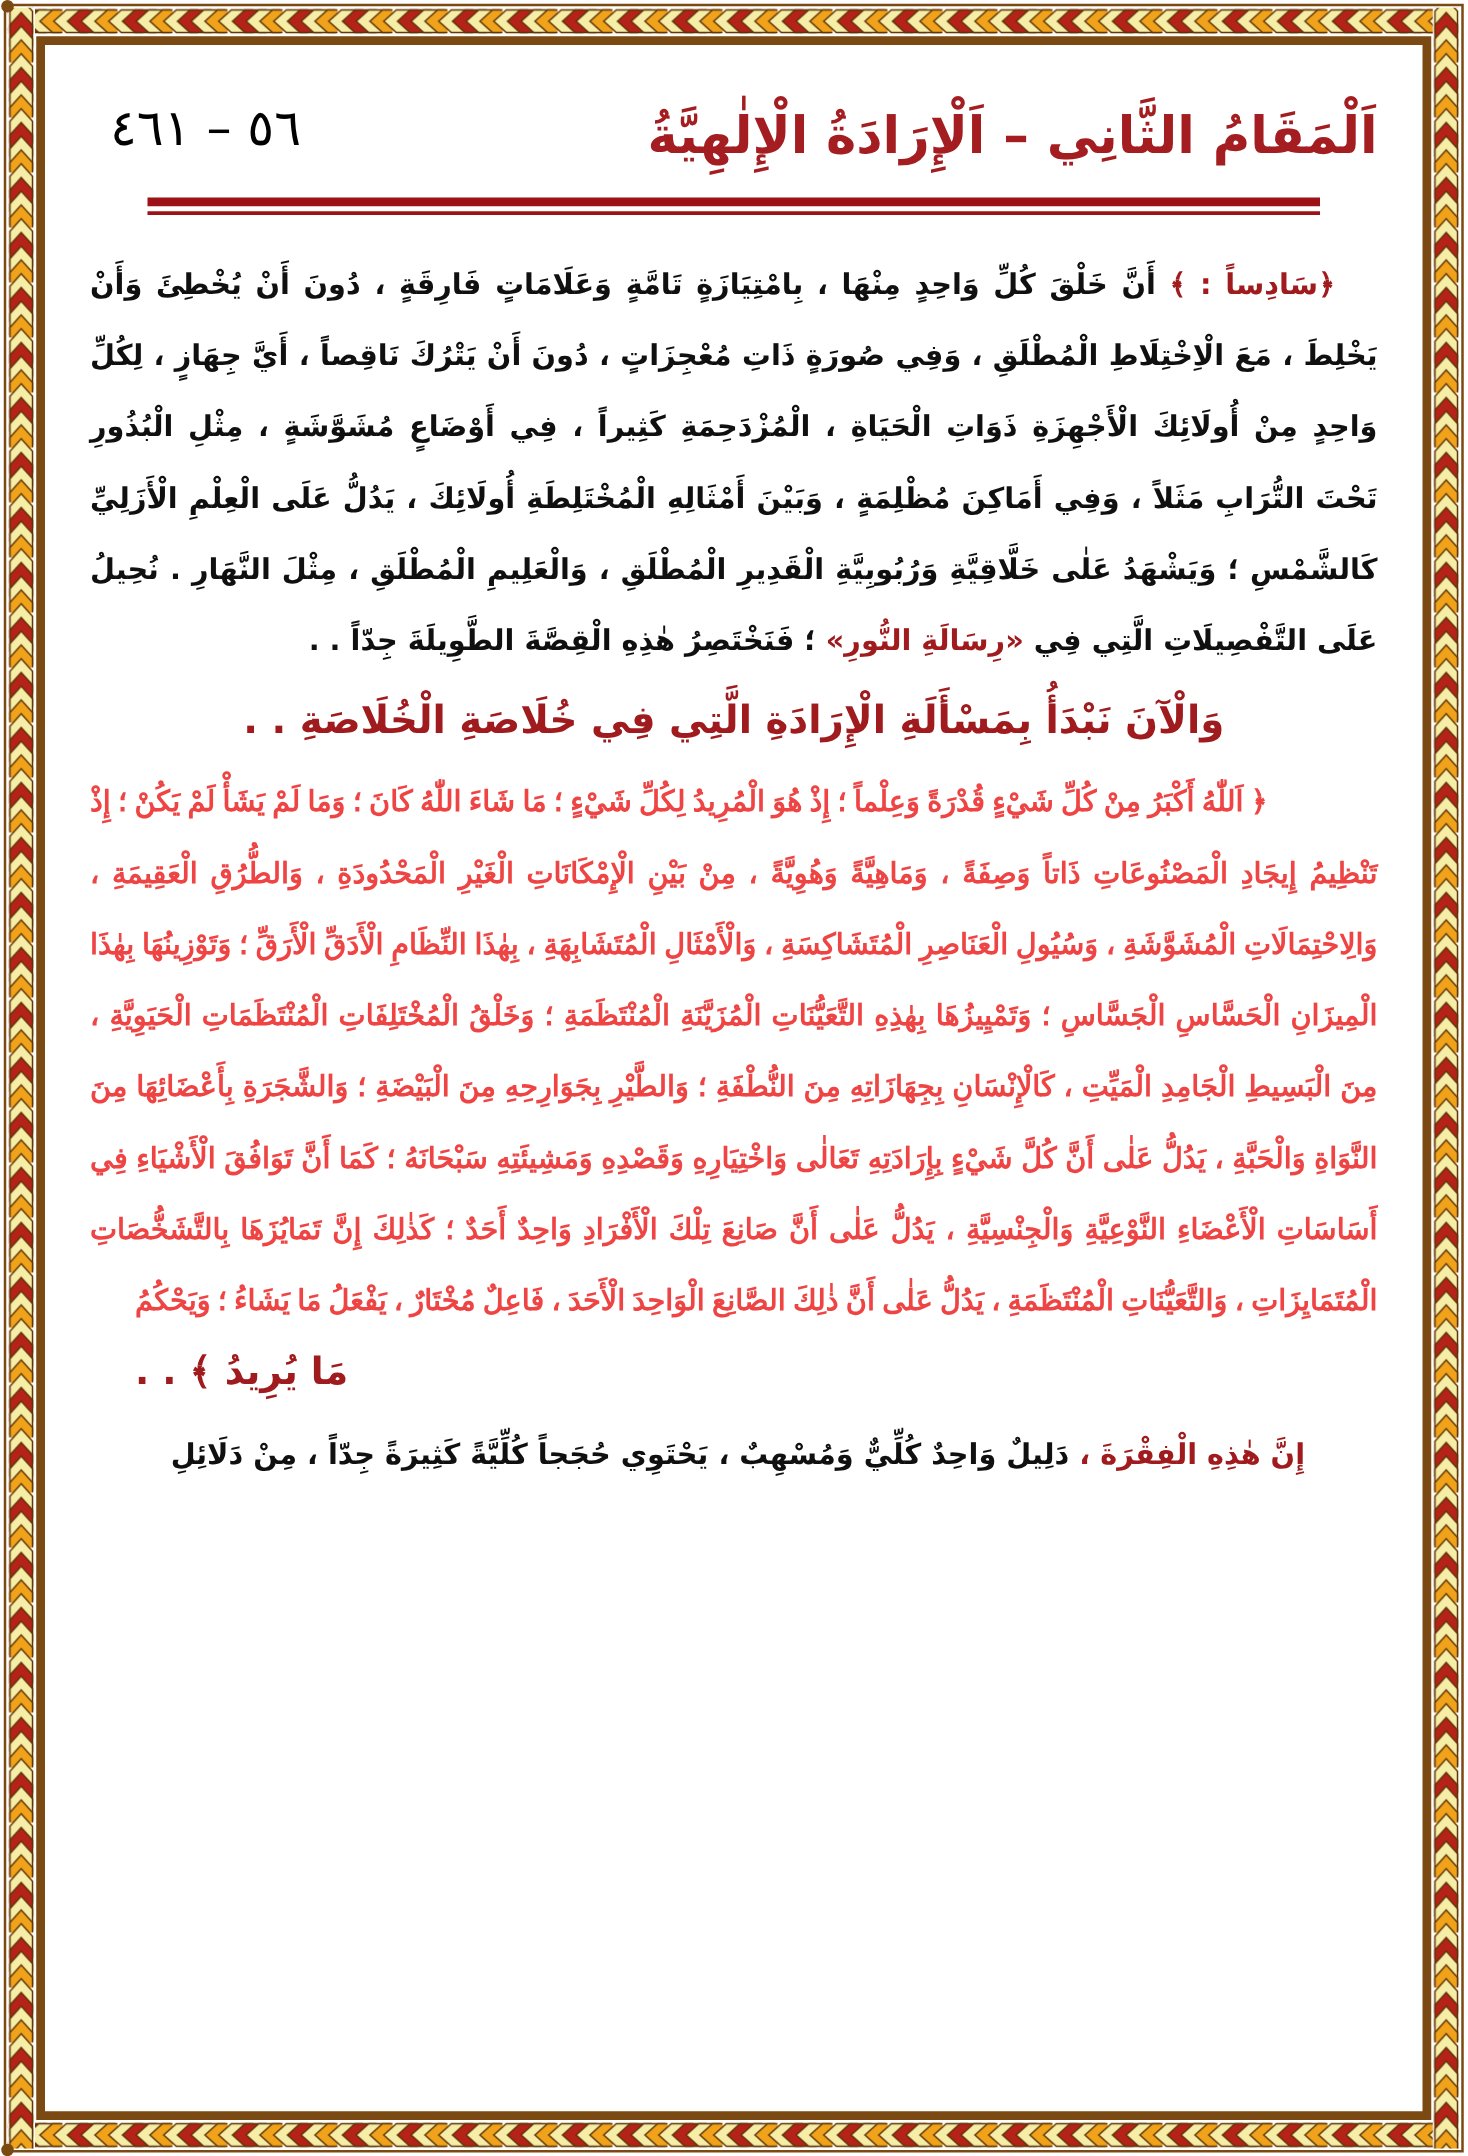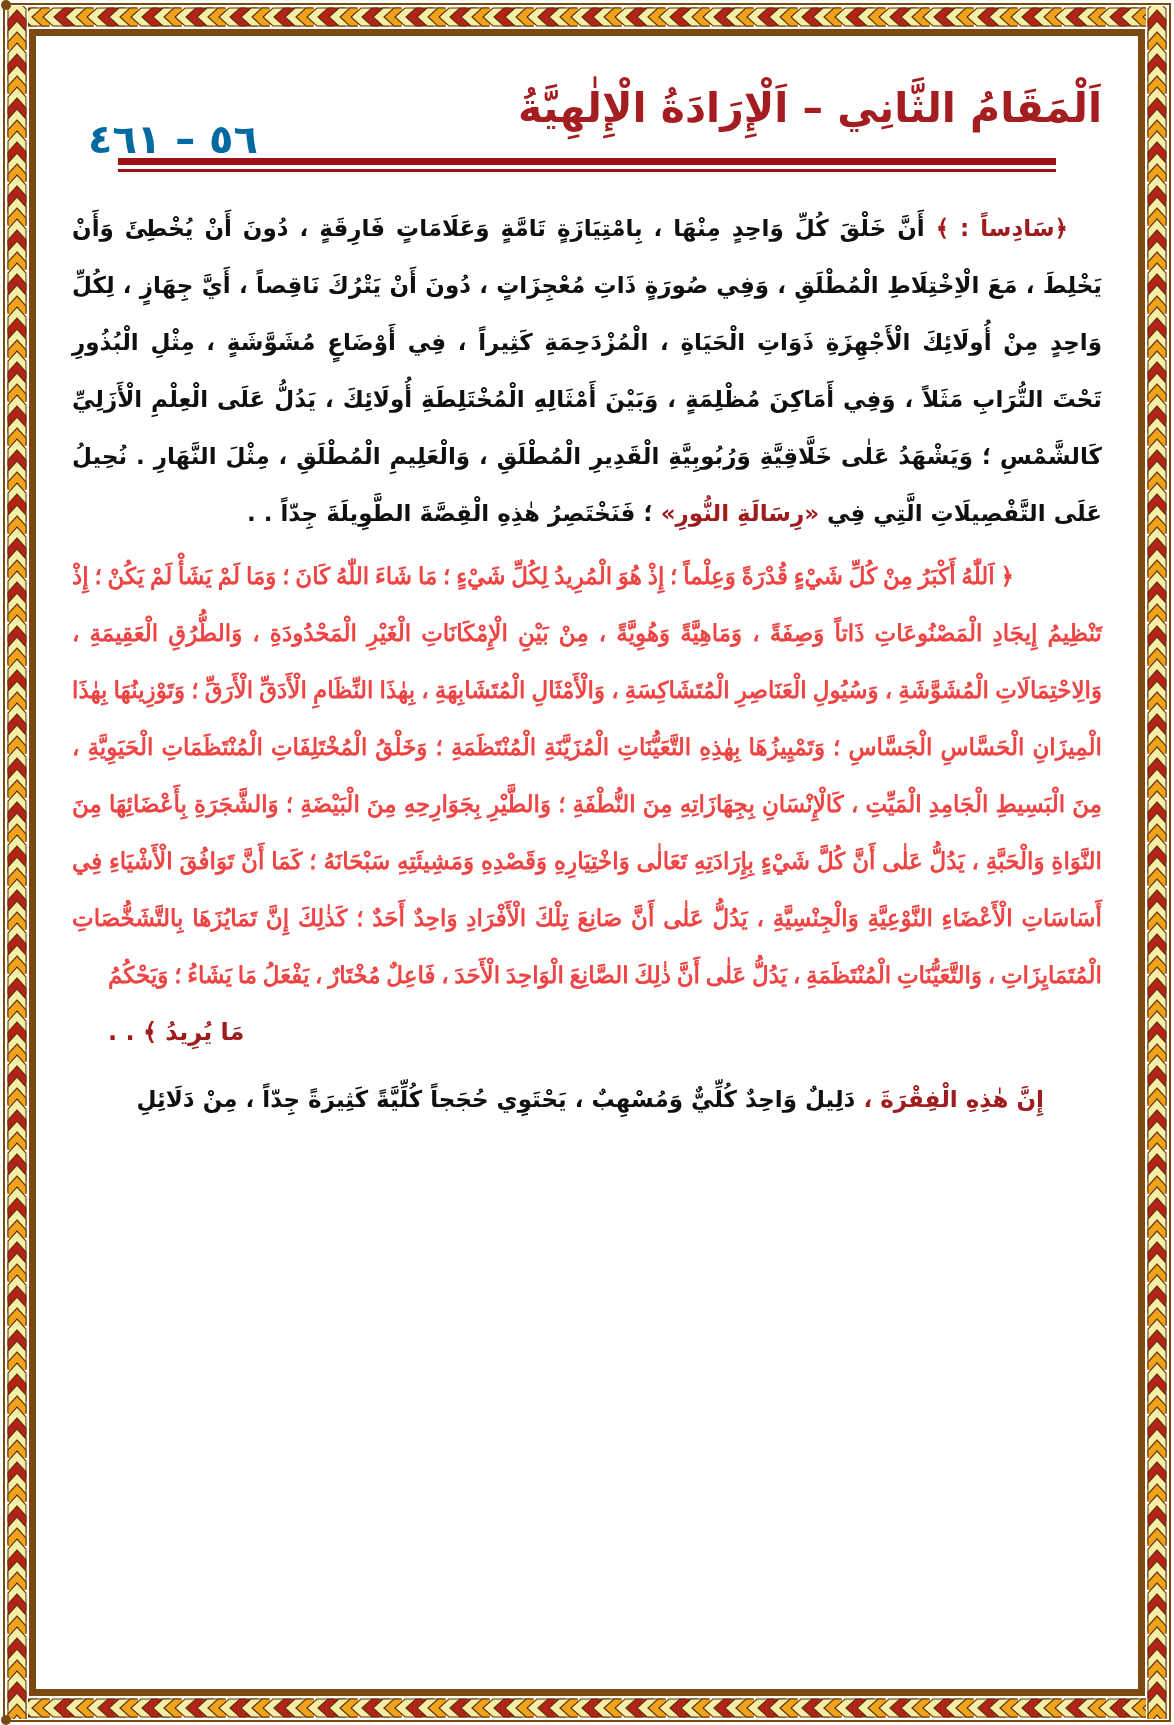--- a/index.html
+++ b/index.html
@@ -18,34 +18,34 @@
   .band.left{left:6px;top:6px;bottom:6px;width:22px;}
   .band.right{right:6px;top:6px;bottom:6px;width:22px;}
   .finial{position:absolute;width:10px;height:10px;background:#7b4a12;border-radius:50%;}
   .finial.tl{left:1px;top:0;}
   .finial.bl{left:1px;bottom:0;}
 
   
   .content{position:absolute;inset:36px;padding:40px 36px 0 36px;direction:rtl;}
   .header{position:relative;height:74px;}
   .title{margin:0;text-align:right;font-size:41px;line-height:64px;font-weight:bold;color:#a41d20;}
-  .pagenum{position:absolute;left:16px;top:4px;font-size:40px;font-weight:bold;color:#0369a1;letter-spacing:2px;margin-top:36px;}
+  .pagenum{position:absolute;left:16px;top:4px;font-size:40px;font-weight:normal;color:#000000;letter-spacing:2px;}
   .rule{margin:8px 46px 28px 46px;}
   .rule .thick{height:7px;background:#9d1216;}
   .rule .thin{height:3px;background:#9d1216;margin-top:4px;}
 
   .body{
     font-size:23px;font-weight:bold;line-height:57px;color:#101010;
     text-align:justify;margin:0;
   }
   .red{color:#a01b1e;}
   .p1{text-indent:34px;margin-bottom:6px;}
   .p2{font-size:31px;font-weight:bold;line-height:57px;color:#a01b1e;text-align:center;margin:0 0 8px 0;}
   .p3{color:#ef4444;text-indent:88px;font-family:Liberation Serif, serif;}
-  .p3-close{font-size:24px;font-weight:bold;line-height:57px;color:#a01b1e;text-align:left;padding-left:36px;margin:0 0 10px 0;}
+  .p3-close{font-size:30px;font-weight:bold;line-height:57px;color:#a01b1e;text-align:left;padding-left:36px;margin:0 0 10px 0;}
   .p4{text-indent:58px;}
 </style>
 </head>
 <body>
 
 <svg width="0" height="0" style="position:absolute" aria-hidden="true">
   <defs>
     <pattern id="chainH" width="44" height="22" patternUnits="userSpaceOnUse">
       <rect width="44" height="22" fill="#fffdf2"></rect>
       <path d="M-7 11 L3 2 L19 2 L9 11 L19 20 L3 20 Z" fill="#f6eda7" stroke="#5d3206" stroke-width="1.2"></path>
@@ -99,20 +99,21 @@
 
   <div class="rule">
     <div class="thick"></div>
     <div class="thin"></div>
   </div>
 
   <p class="body p1">
     <span class="red">﴿سَادِساً : ﴾ </span><span>أَنَّ خَلْقَ كُلِّ وَاحِدٍ مِنْهَا ، بِامْتِيَازَةٍ تَامَّةٍ وَعَلَامَاتٍ فَارِقَةٍ ، دُونَ أَنْ يُخْطِئَ وَأَنْ يَخْلِطَ ، مَعَ الْاِخْتِلَاطِ الْمُطْلَقِ ، وَفِي صُورَةٍ ذَاتِ مُعْجِزَاتٍ ، دُونَ أَنْ يَتْرُكَ نَاقِصاً ، أَيَّ جِهَازٍ ، لِكُلِّ وَاحِدٍ مِنْ أُولَائِكَ الْأَجْهِزَةِ ذَوَاتِ الْحَيَاةِ ، الْمُزْدَحِمَةِ كَثِيراً ، فِي أَوْضَاعٍ مُشَوَّشَةٍ ، مِثْلِ الْبُذُورِ تَحْتَ التُّرَابِ مَثَلاً ، وَفِي أَمَاكِنَ مُظْلِمَةٍ ، وَبَيْنَ أَمْثَالِهِ الْمُخْتَلِطَةِ أُولَائِكَ ، يَدُلُّ عَلَى الْعِلْمِ الْأَزَلِيِّ كَالشَّمْسِ ؛ وَيَشْهَدُ عَلٰى خَلَّاقِيَّةِ وَرُبُوبِيَّةِ الْقَدِيرِ الْمُطْلَقِ ، وَالْعَلِيمِ الْمُطْلَقِ ، مِثْلَ النَّهَارِ . نُحِيلُ عَلَى التَّفْصِيلَاتِ الَّتِي فِي </span><span class="red">«رِسَالَةِ النُّورِ»</span><span> ؛ فَنَخْتَصِرُ هٰذِهِ الْقِصَّةَ الطَّوِيلَةَ جِدّاً . .</span>
   </p>
 
+  <p class="p2">وَالْآنَ نَبْدَأُ بِمَسْأَلَةِ الْإِرَادَةِ الَّتِي فِي خُلَاصَةِ الْخُلَاصَةِ . .</p>
 
   <p class="body p3">﴿ اَللّٰهُ أَكْبَرُ مِنْ كُلِّ شَيْءٍ قُدْرَةً وَعِلْماً ؛ إِذْ هُوَ الْمُرِيدُ لِكُلِّ شَيْءٍ ؛ مَا شَاءَ اللّٰهُ كَانَ ؛ وَمَا لَمْ يَشَأْ لَمْ يَكُنْ ؛ إِذْ تَنْظِيمُ إِيجَادِ الْمَصْنُوعَاتِ ذَاتاً وَصِفَةً ، وَمَاهِيَّةً وَهُوِيَّةً ، مِنْ بَيْنِ الْإِمْكَانَاتِ الْغَيْرِ الْمَحْدُودَةِ ، وَالطُّرُقِ الْعَقِيمَةِ ، وَالِاحْتِمَالَاتِ الْمُشَوَّشَةِ ، وَسُيُولِ الْعَنَاصِرِ الْمُتَشَاكِسَةِ ، وَالْأَمْثَالِ الْمُتَشَابِهَةِ ، بِهٰذَا النِّظَامِ الْأَدَقِّ الْأَرَقِّ ؛ وَتَوْزِينُهَا بِهٰذَا الْمِيزَانِ الْحَسَّاسِ الْجَسَّاسِ ؛ وَتَمْيِيزُهَا بِهٰذِهِ التَّعَيُّنَاتِ الْمُزَيَّنَةِ الْمُنْتَظَمَةِ ؛ وَخَلْقُ الْمُخْتَلِفَاتِ الْمُنْتَظَمَاتِ الْحَيَوِيَّةِ ، مِنَ الْبَسِيطِ الْجَامِدِ الْمَيِّتِ ، كَالْإِنْسَانِ بِجِهَازَاتِهِ مِنَ النُّطْفَةِ ؛ وَالطَّيْرِ بِجَوَارِحِهِ مِنَ الْبَيْضَةِ ؛ وَالشَّجَرَةِ بِأَعْضَائِهَا مِنَ النَّوَاةِ وَالْحَبَّةِ ، يَدُلُّ عَلٰى أَنَّ كُلَّ شَيْءٍ بِإِرَادَتِهِ تَعَالٰى وَاخْتِيَارِهِ وَقَصْدِهِ وَمَشِيئَتِهِ سَبْحَانَهُ ؛ كَمَا أَنَّ تَوَافُقَ الْأَشْيَاءِ فِي أَسَاسَاتِ الْأَعْضَاءِ النَّوْعِيَّةِ وَالْجِنْسِيَّةِ ، يَدُلُّ عَلٰى أَنَّ صَانِعَ تِلْكَ الْأَفْرَادِ وَاحِدٌ أَحَدٌ ؛ كَذٰلِكَ إِنَّ تَمَايُزَهَا بِالتَّشَخُّصَاتِ الْمُتَمَايِزَاتِ ، وَالتَّعَيُّنَاتِ الْمُنْتَظَمَةِ ، يَدُلُّ عَلٰى أَنَّ ذٰلِكَ الصَّانِعَ الْوَاحِدَ الْأَحَدَ ، فَاعِلٌ مُخْتَارٌ ، يَفْعَلُ مَا يَشَاءُ ؛ وَيَحْكُمُ</p>
   <p class="p3-close">مَا يُرِيدُ ﴾ . .</p>
 
   <p class="body p4">
     <span class="red">إِنَّ هٰذِهِ الْفِقْرَةَ ،</span><span> دَلِيلٌ وَاحِدٌ كُلِّيٌّ وَمُسْهِبٌ ، يَحْتَوِي حُجَجاً كُلِّيَّةً كَثِيرَةً جِدّاً ، مِنْ دَلَائِلِ </span>
   </p>
 
 </div>
 

